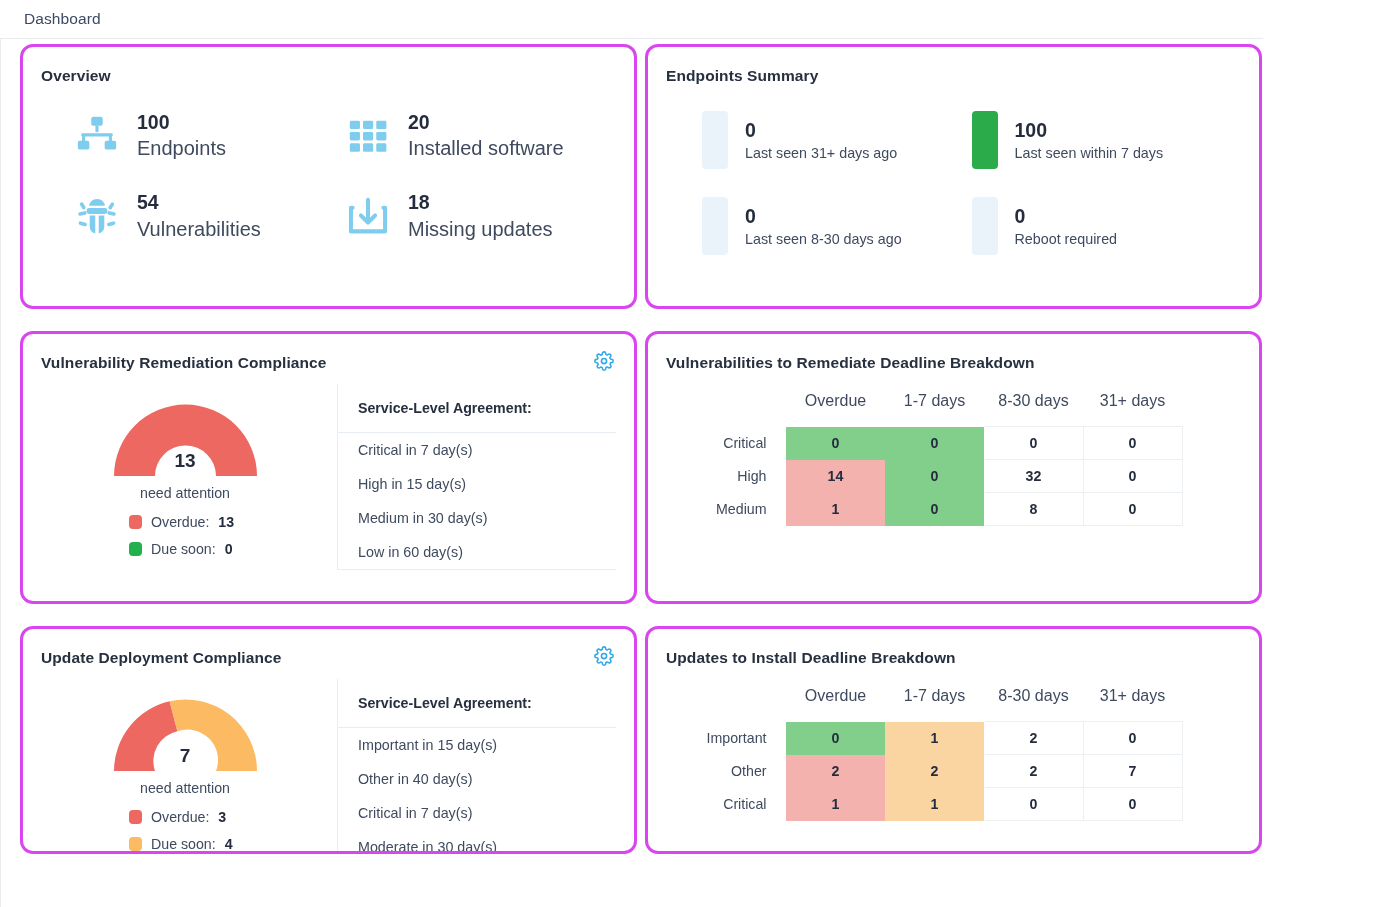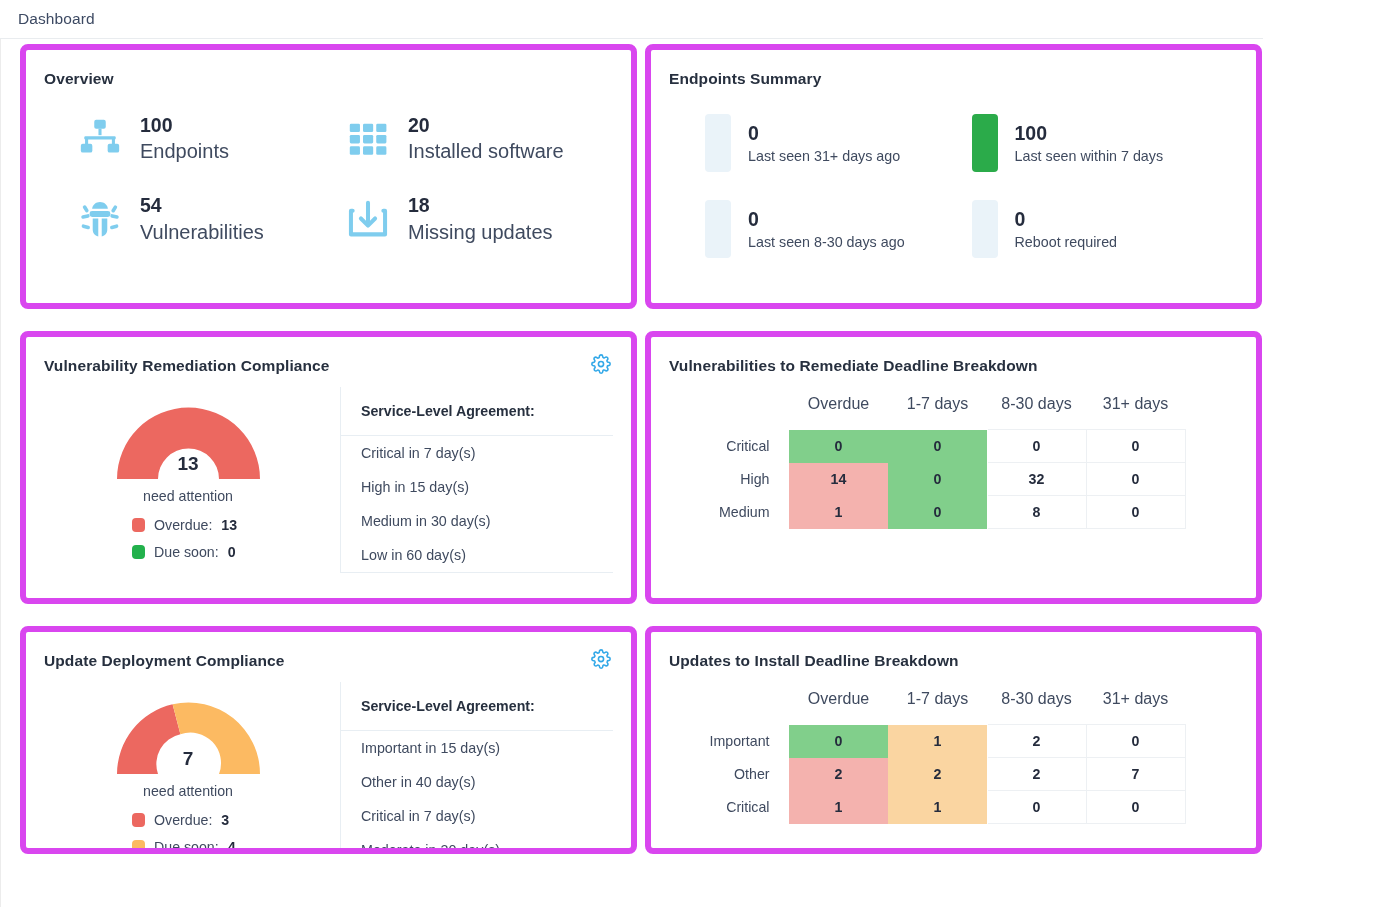--- a/index.html
+++ b/index.html
@@ -13,21 +13,21 @@
     overflow: hidden;
   }
 
   
   .topbar {
     height: 39px;
     width: 1263px;
     border-bottom: 1px solid #e9ecef;
     display: flex;
     align-items: center;
-    padding-left: 18px;
+    padding-left: 24px;
     background: #fff;
   }
   .topbar .crumb {
     font-size: 15.5px;
     color: #3d4a63;
     letter-spacing: .1px;
   }
 
   
   .page {
@@ -44,22 +44,22 @@
   .grid {
     display: grid;
     grid-template-columns: 617px 617px;
     column-gap: 8px;
     row-gap: 22px;
     padding: 5px 0 0 20px;
   }
 
   .card {
     background: #fff;
-    border: 6px solid #d946ef;
-    border-radius: 8px;
+    border: 3px solid #d946ef;
+    border-radius: 13px;
     padding: 20px 18px 2px 18px;
     position: relative;
   }
   .card.h1 { height: 265px; }
   .card.h2 { height: 273px; }
   .card.h3 { height: 228px; overflow: hidden; }
 
   .card-title {
     font-size: 15.5px;
     font-weight: bold;

